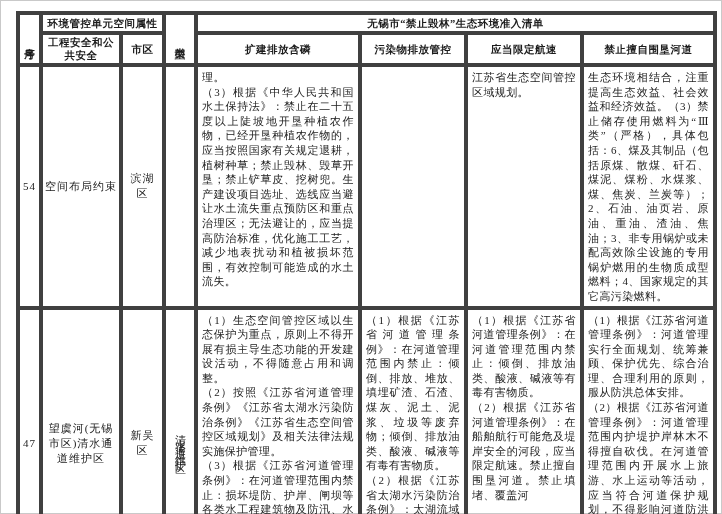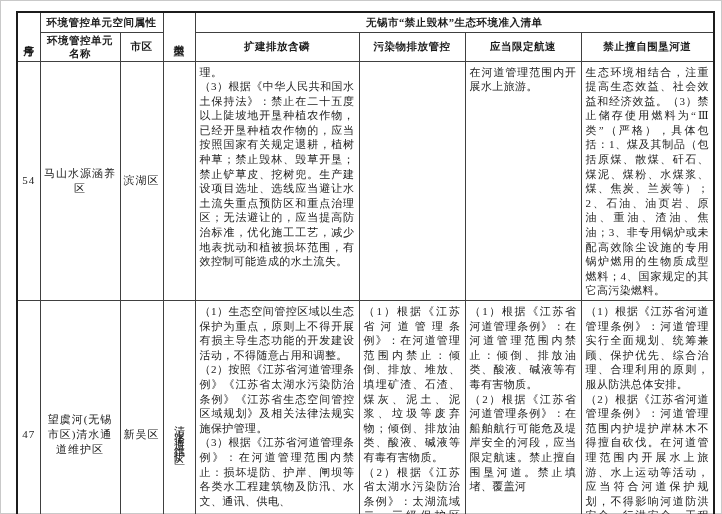--- a/index.html
+++ b/index.html
@@ -11,21 +11,21 @@
   }
   .page {
     position:absolute; inset:0; background:#ffffff;
     border:1px solid #c9c9c9;
   }
   table.doc {
     border-collapse:collapse; table-layout:fixed;
     position:absolute; left:15px; top:10px; width:697px;
     border:2px solid #1c1c1c;
   }
-  .doc th, .doc td { border:1px solid #404040; overflow:hidden;margin-top:30px; }
+  .doc th, .doc td { border:4px solid #404040; overflow:hidden;margin-top:30px; }
   .doc th {
     font-weight:bold; font-size:10.5px; text-align:center;
     vertical-align:middle; padding:1px 2px; letter-spacing:0.5px;
     line-height:13px;
   }
   td.center {
     text-align:center; vertical-align:middle; font-size:11px;
     letter-spacing:1px; line-height:15px; padding:2px;
   }
   td.text {
@@ -64,38 +64,38 @@
         <col style="width:133px">
     </colgroup>
     <tbody>
         <tr style="height:20px">
       <th rowspan="2"><span class="vhead">序号</span></th>
       <th colspan="2">环境管控单元空间属性</th>
       <th rowspan="2"><span class="vhead">类型</span></th>
       <th colspan="4">无锡市“禁止毁林”生态环境准入清单</th>
     </tr>
     <tr style="height:28px">
-      <th>环境管控单元名称</th>
+      <th>工程安全和公共安全</th>
       <th>市区</th>
       <th>扩建排放含磷</th>
       <th>污染物排放管控</th>
       <th>应当限定航速</th>
       <th>禁止擅自围垦河道</th>
     </tr>
 
     <tr style="height:205px">
       <td class="center">54</td>
-      <td class="center">马山水源涵养区</td>
+      <td class="center">空间布局约束</td>
       <td class="center">滨湖区</td>
       <td class="vcell"><span class="vtext"></span></td>
       <td class="text">理。
 （3）根据《中华人民共和国水土保持法》：禁止在二十五度以上陡坡地开垦种植农作物，已经开垦种植农作物的，应当按照国家有关规定退耕，植树种草；禁止毁林、毁草开垦；禁止铲草皮、挖树兜。生产建设项目选址、选线应当避让水土流失重点预防区和重点治理区；无法避让的，应当提高防治标准，优化施工工艺，减少地表扰动和植被损坏范围，有效控制可能造成的水土流失。</td>
       <td class="text"></td>
-      <td class="text">在河道管理范围内开展水上旅游。</td>
-      <td class="text">生态环境相结合，注重提高生态效益、社会效益和经济效益。（3）禁止储存使用燃料为“Ⅲ类”（严格），具体包括：1、煤及其制品（包括原煤、散煤、矸石、煤泥、煤粉、水煤浆、煤、焦炭、兰炭等）；2、石油、油页岩、原油、重油、渣油、焦油；3、非专用锅炉或未配高效除尘设施的专用锅炉燃用的生物质成型燃料；4、国家规定的其它高污染燃料。</td>
+      <td class="text">江苏省生态空间管控区域规划。</td>
+      <td class="text">生态环境相结合，注重提高生态效益、社会效益和经济效益。（3）禁止储存使用燃料为“Ⅲ类”（严格），具体包括：6、煤及其制品（包括原煤、散煤、矸石、煤泥、煤粉、水煤浆、煤、焦炭、兰炭等）；2、石油、油页岩、原油、重油、渣油、焦油；3、非专用锅炉或未配高效除尘设施的专用锅炉燃用的生物质成型燃料；4、国家规定的其它高污染燃料。</td>
     </tr>
 
     <tr style="height:237px">
       <td class="center">47</td>
       <td class="center">望虞河(无锡市区)清水通道维护区</td>
       <td class="center">新吴区</td>
       <td class="vcell"><span class="vtext">清水通道维护区</span></td>
       <td class="text">（1）生态空间管控区域以生态保护为重点，原则上不得开展有损主导生态功能的开发建设活动，不得随意占用和调整。
 （2）按照《江苏省河道管理条例》《江苏省太湖水污染防治条例》《江苏省生态空间管控区域规划》及相关法律法规实施保护管理。
 （3）根据《江苏省河道管理条例》：在河道管理范围内禁止：损坏堤防、护岸、闸坝等各类水工程建筑物及防汛、水文、通讯、供电、</td>

